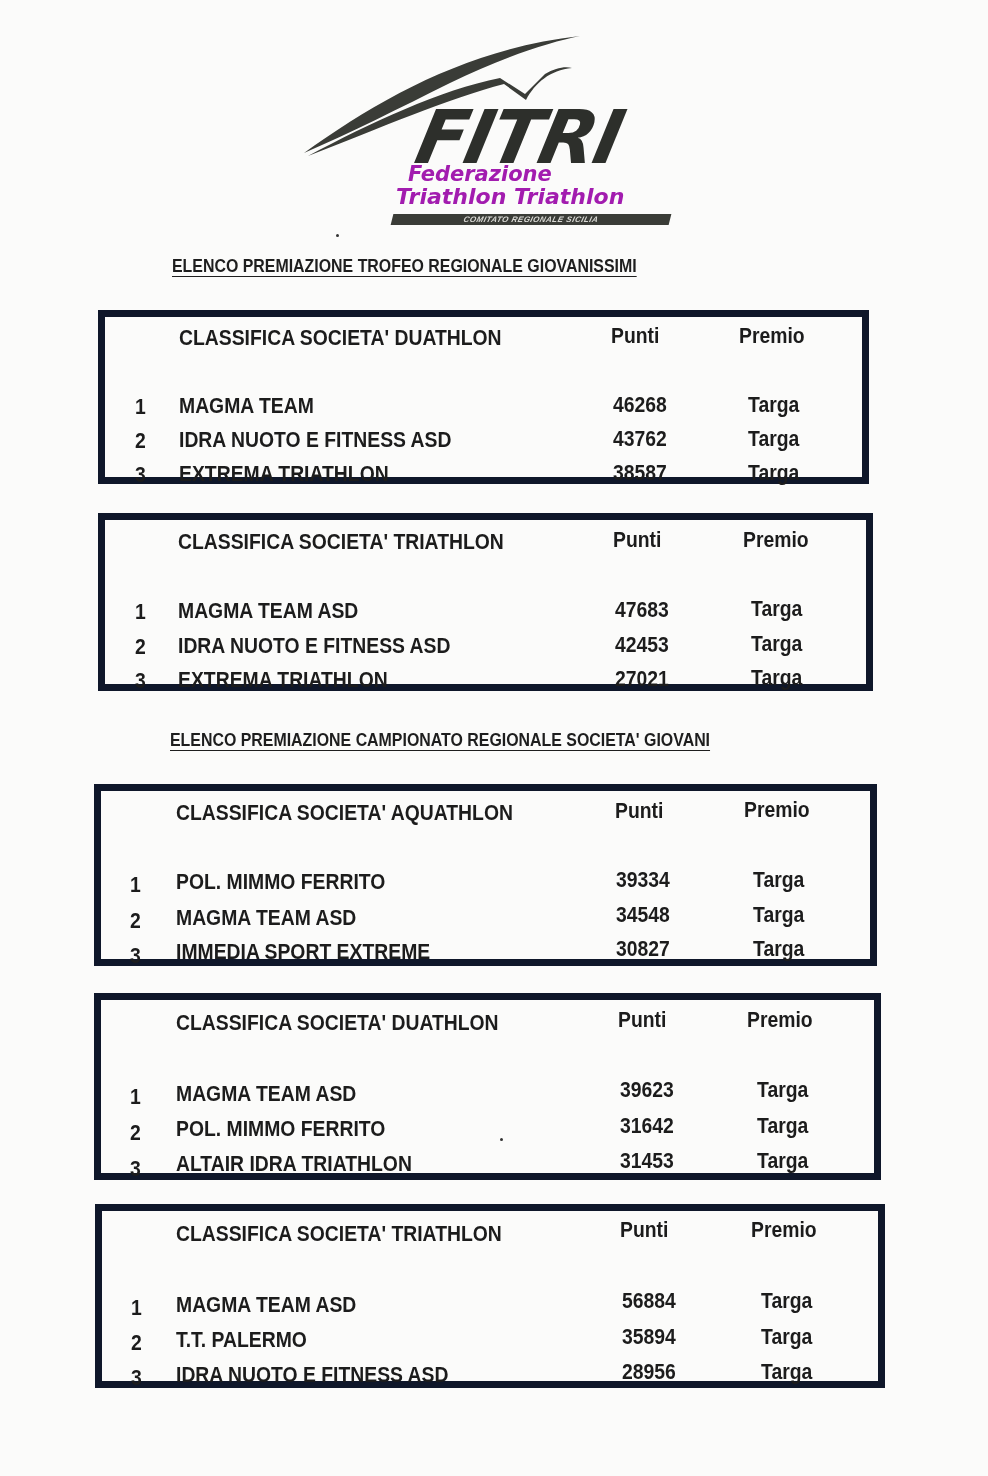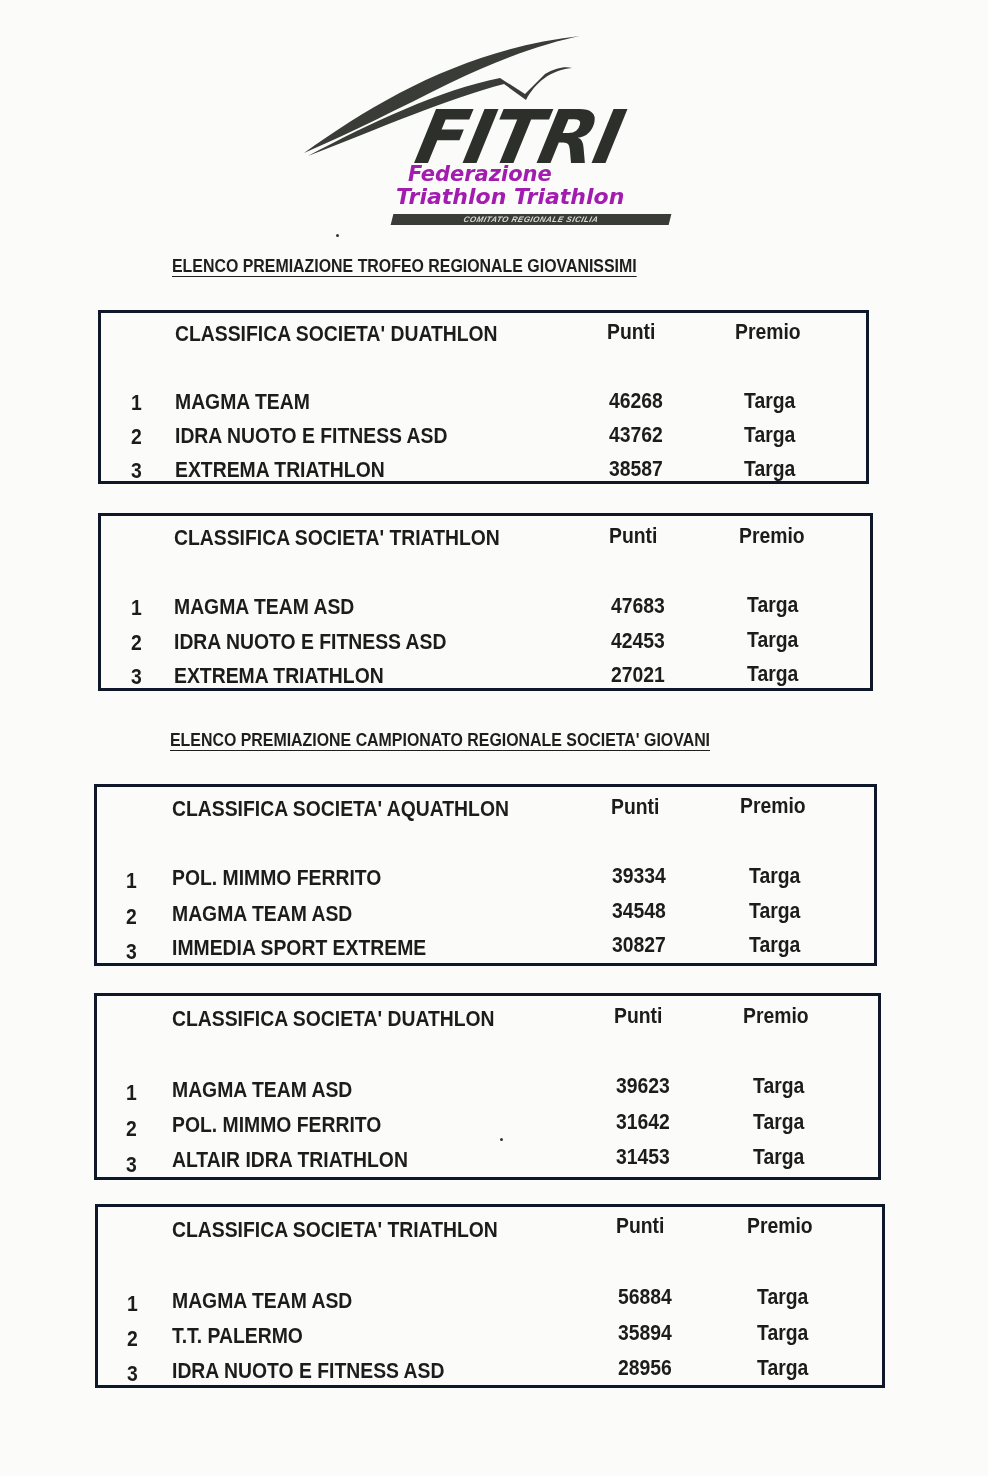--- a/index.html
+++ b/index.html
@@ -33,21 +33,21 @@
     color: #d9d9d4; font-size: 8px; font-weight: bold; font-style: italic;
     text-align: center; line-height: 11px; letter-spacing: 0.5px;
   }
   .section-title {
     position: absolute; font-size: 18.5px; font-weight: bold;
     text-decoration: underline; text-underline-offset: 4px;
     color: #1e1e1e; white-space: nowrap;
     transform: scaleX(0.86); transform-origin: left center;
   }
   .table-box {
-    position: absolute; border: 3px solid #0f172a; box-sizing: border-box;
+    position: absolute; border: 7px solid #0f172a; box-sizing: border-box;
   }
   .table-box .cell {
     position: absolute; font-size: 22px; font-weight: bold; white-space: nowrap;
     transform: scaleX(0.88); transform-origin: left center; color: #1c1c1c;
   }
   .dot { position: absolute; width: 3px; height: 3px; background:#333; border-radius: 50%; }
 </style>
 </head>
 <body>
 

